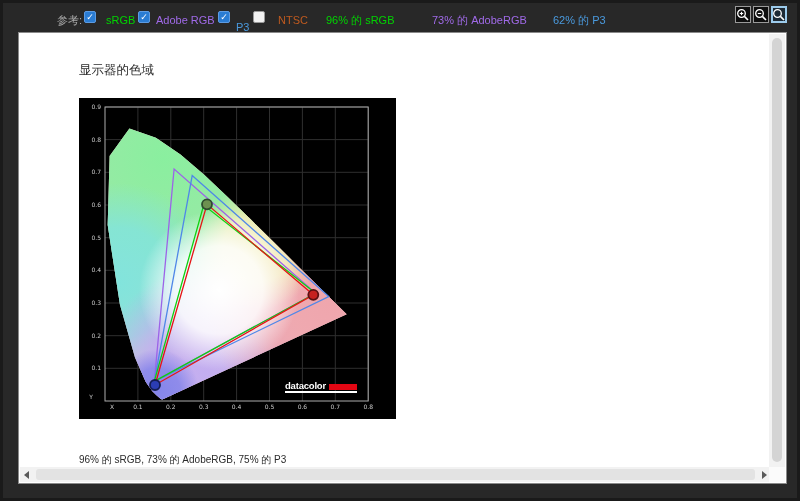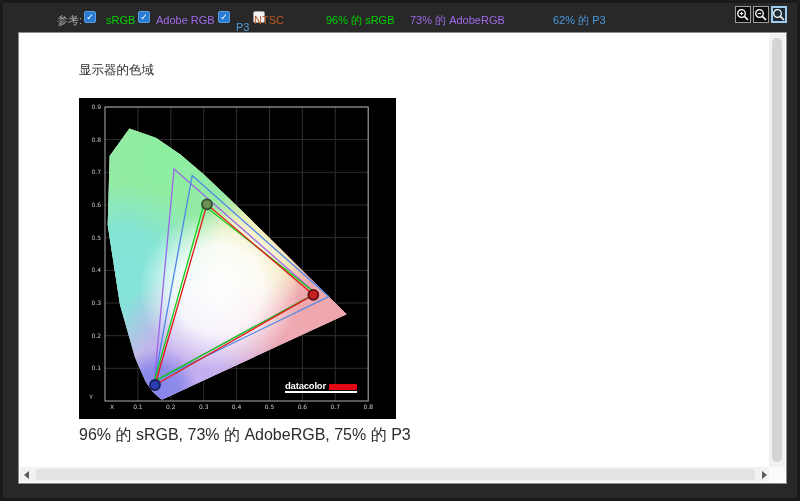--- a/index.html
+++ b/index.html
@@ -11,38 +11,38 @@
   .toolbar .titem{position:absolute;top:50%;transform:translateY(-50%);font-size:11px;white-space:nowrap;}
   .ref{color:#a9a9a9;}
   .cb{position:absolute;top:8px;width:12px;height:12px;box-sizing:border-box;border-radius:2px;
       font-size:9px;line-height:11px;text-align:center;color:#fff;cursor:pointer;}
   .cb.checked{background:#2a7cd3;border:1px solid #5d9be2;}
   .cb:not(.checked){background:#f2f2f2;border:1px solid #9a9a9a;}
   .cb.checked::after{content:"✓";}
   .t-ref{left:54px;} .t-cb0{left:81px;} .t-lb0{left:103px;}
   .t-cb1{left:135px;} .t-lb1{left:153px;}
   .t-cb2{left:215px;} .t-lb2{left:233px;}
-  .t-cb3{left:250px;} .t-lb3{left:251px;}
-  .t-st0{left:323px;} .t-st1{left:407px;} .t-st2{left:550px;}
+  .t-cb3{left:250px;} .t-lb3{left:275px;}
+  .t-st0{left:323px;} .t-st1{left:429px;} .t-st2{left:550px;}
   .zoom-btn{position:absolute;top:3px;width:16px;height:17px;box-sizing:border-box;padding:0;
             background:#0e0e0e;border:1px solid #9a9a9a;cursor:pointer;display:flex;
             align-items:center;justify-content:center;}
   .zoom-btn.active{border:1px solid #9ccbec;background:#1d2a35;box-shadow:0 0 0 1px #9ccbec inset;}
   .zb0{left:732px;} .zb1{left:750px;} .zb2{left:768px;}
   
   .panel{position:absolute;left:15px;top:29px;width:769px;height:452px;background:#ffffff;
          border:1px solid #8a8a8a;box-sizing:border-box;}
   .doc-title{position:absolute;left:60px;top:29px;font-size:12.5px;color:#2b2b2b;}
   .chart-wrap{position:absolute;left:60px;top:65px;width:317px;height:321px;background:#000;}
   .chart-wrap svg{display:block;font-family:"DejaVu Sans","Liberation Sans",sans-serif;}
   .logo{position:absolute;left:206px;top:283px;display:flex;align-items:flex-end;
         border-bottom:2px solid #fff;padding-bottom:1px;}
   .logo-text{color:#fff;font-weight:bold;font-size:9.5px;letter-spacing:-0.2px;line-height:9px;}
   .logo-bar{width:28px;height:6px;background:#e30613;margin-left:3px;}
-  .doc-caption{position:absolute;left:60px;top:392px;font-size:16px;color:#2b2b2b;}
+  .doc-caption{position:absolute;left:60px;top:420px;font-size:10px;color:#2b2b2b;}
   
   .vscroll{position:absolute;top:1px;right:1px;width:16px;height:435px;background:#f2f2f2;}
   .vthumb{position:absolute;left:3px;top:4px;width:10px;height:424px;background:#d4d4d4;border-radius:5px;}
   .hscroll{position:absolute;left:1px;bottom:1px;width:751px;height:15px;background:#f2f2f2;}
   .htrack{position:absolute;left:14px;right:14px;top:0;bottom:0;}
   .hthumb{position:absolute;left:2px;right:2px;top:2px;bottom:2px;background:#e3e3e3;border-radius:3px;}
   .scroll-arrow{position:absolute;top:50%;transform:translateY(-50%);width:0;height:0;cursor:pointer;}
   .arr-left{left:4px;border-top:4px solid transparent;border-bottom:4px solid transparent;border-right:5px solid #5a5a5a;}
   .arr-right{right:4px;border-top:4px solid transparent;border-bottom:4px solid transparent;border-left:5px solid #5a5a5a;}
   .corner{position:absolute;right:1px;bottom:1px;width:16px;height:15px;background:#fbfbfb;}

